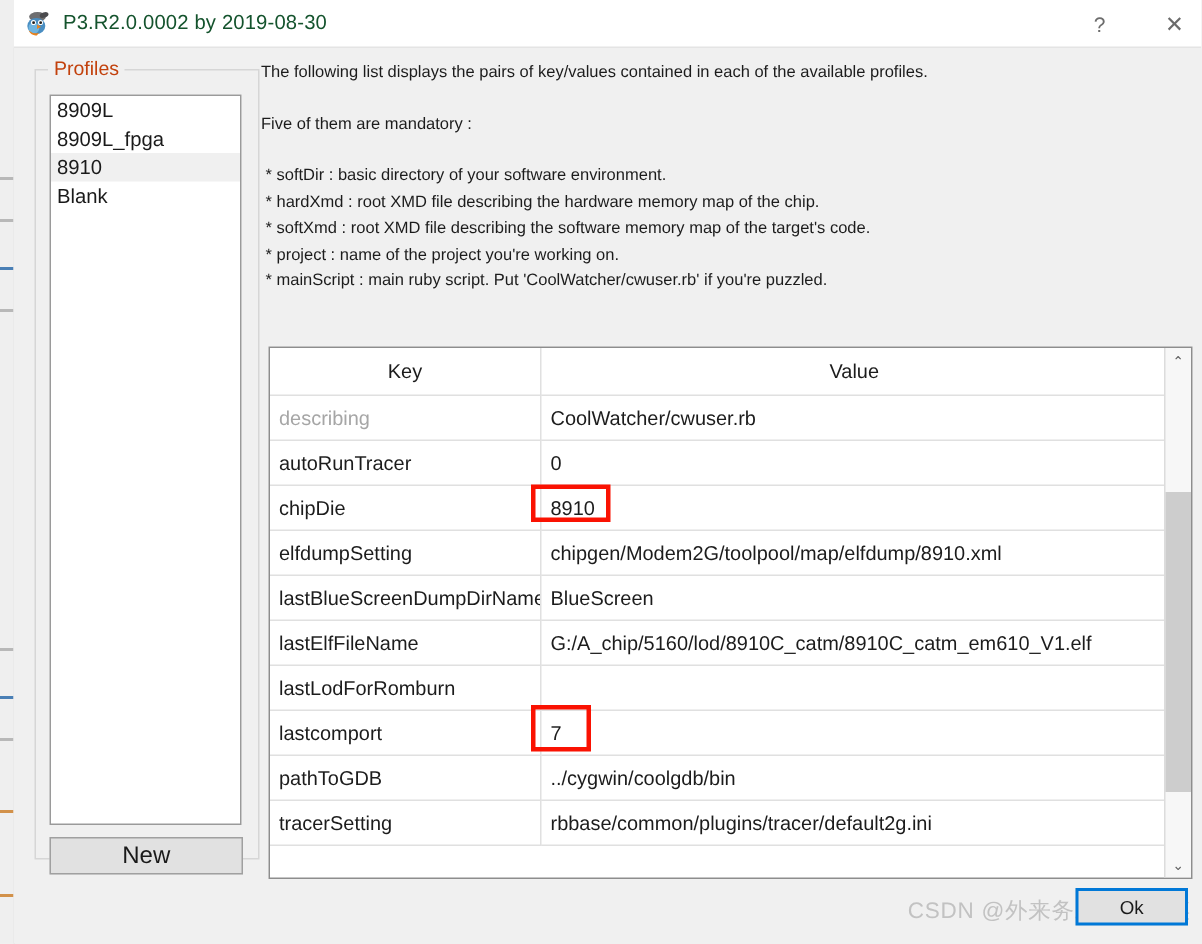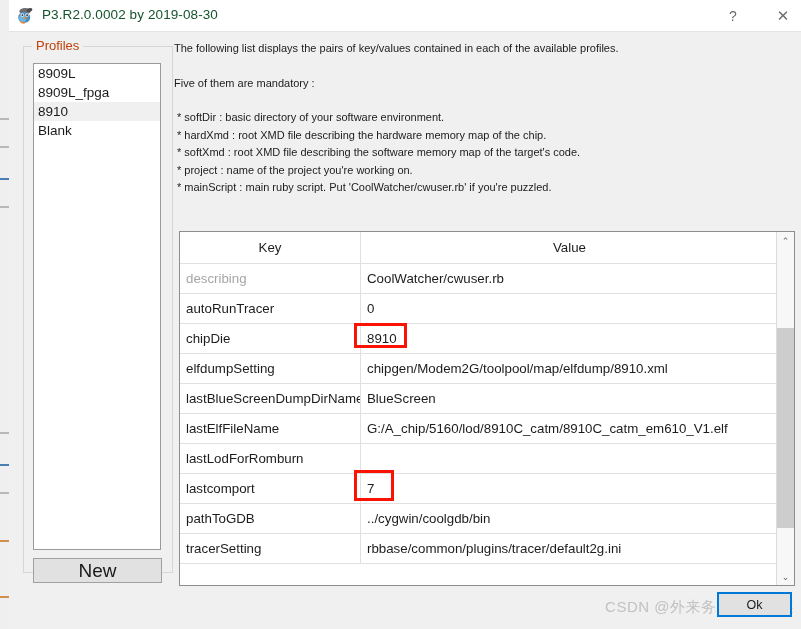--- a/index.html
+++ b/index.html
@@ -114,21 +114,21 @@
   }
   .profile-item.selected { background: #f0f0f0; }
 
   #new-button {
     position: absolute;
     left: 24px; top: 558px;
     width: 127px; height: 23px;
     background: #e1e1e1;
     border: 1px solid #a0a0a0;
     font-family: "Liberation Sans", sans-serif;
-    font-size: 19px;
+    font-size: 16px;
     color: #1a1a1a;
     display: flex;
     align-items: center;
     justify-content: center;
     cursor: default;
   }
 
   
   #description {
     position: absolute;

